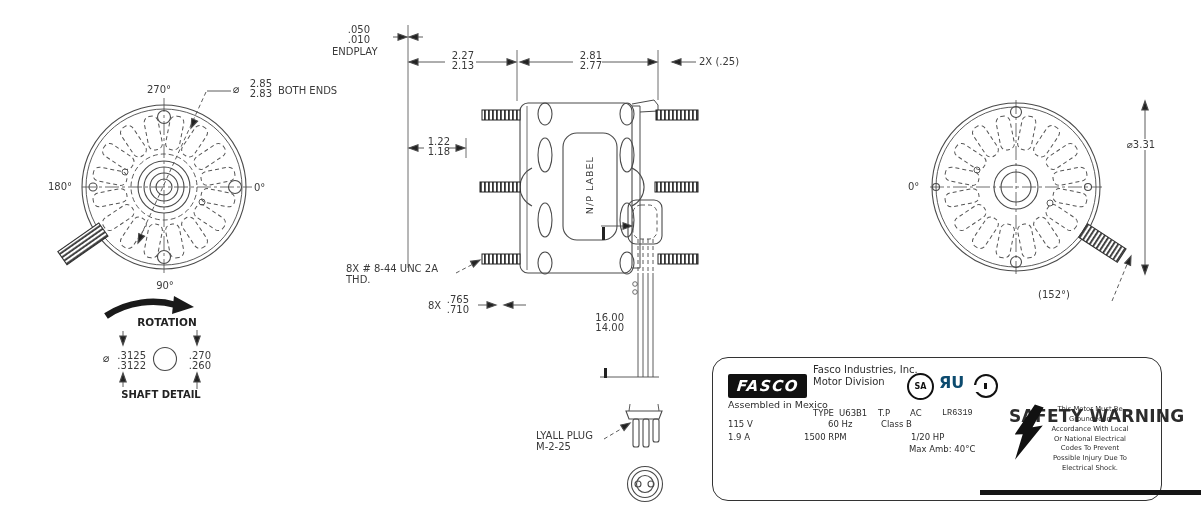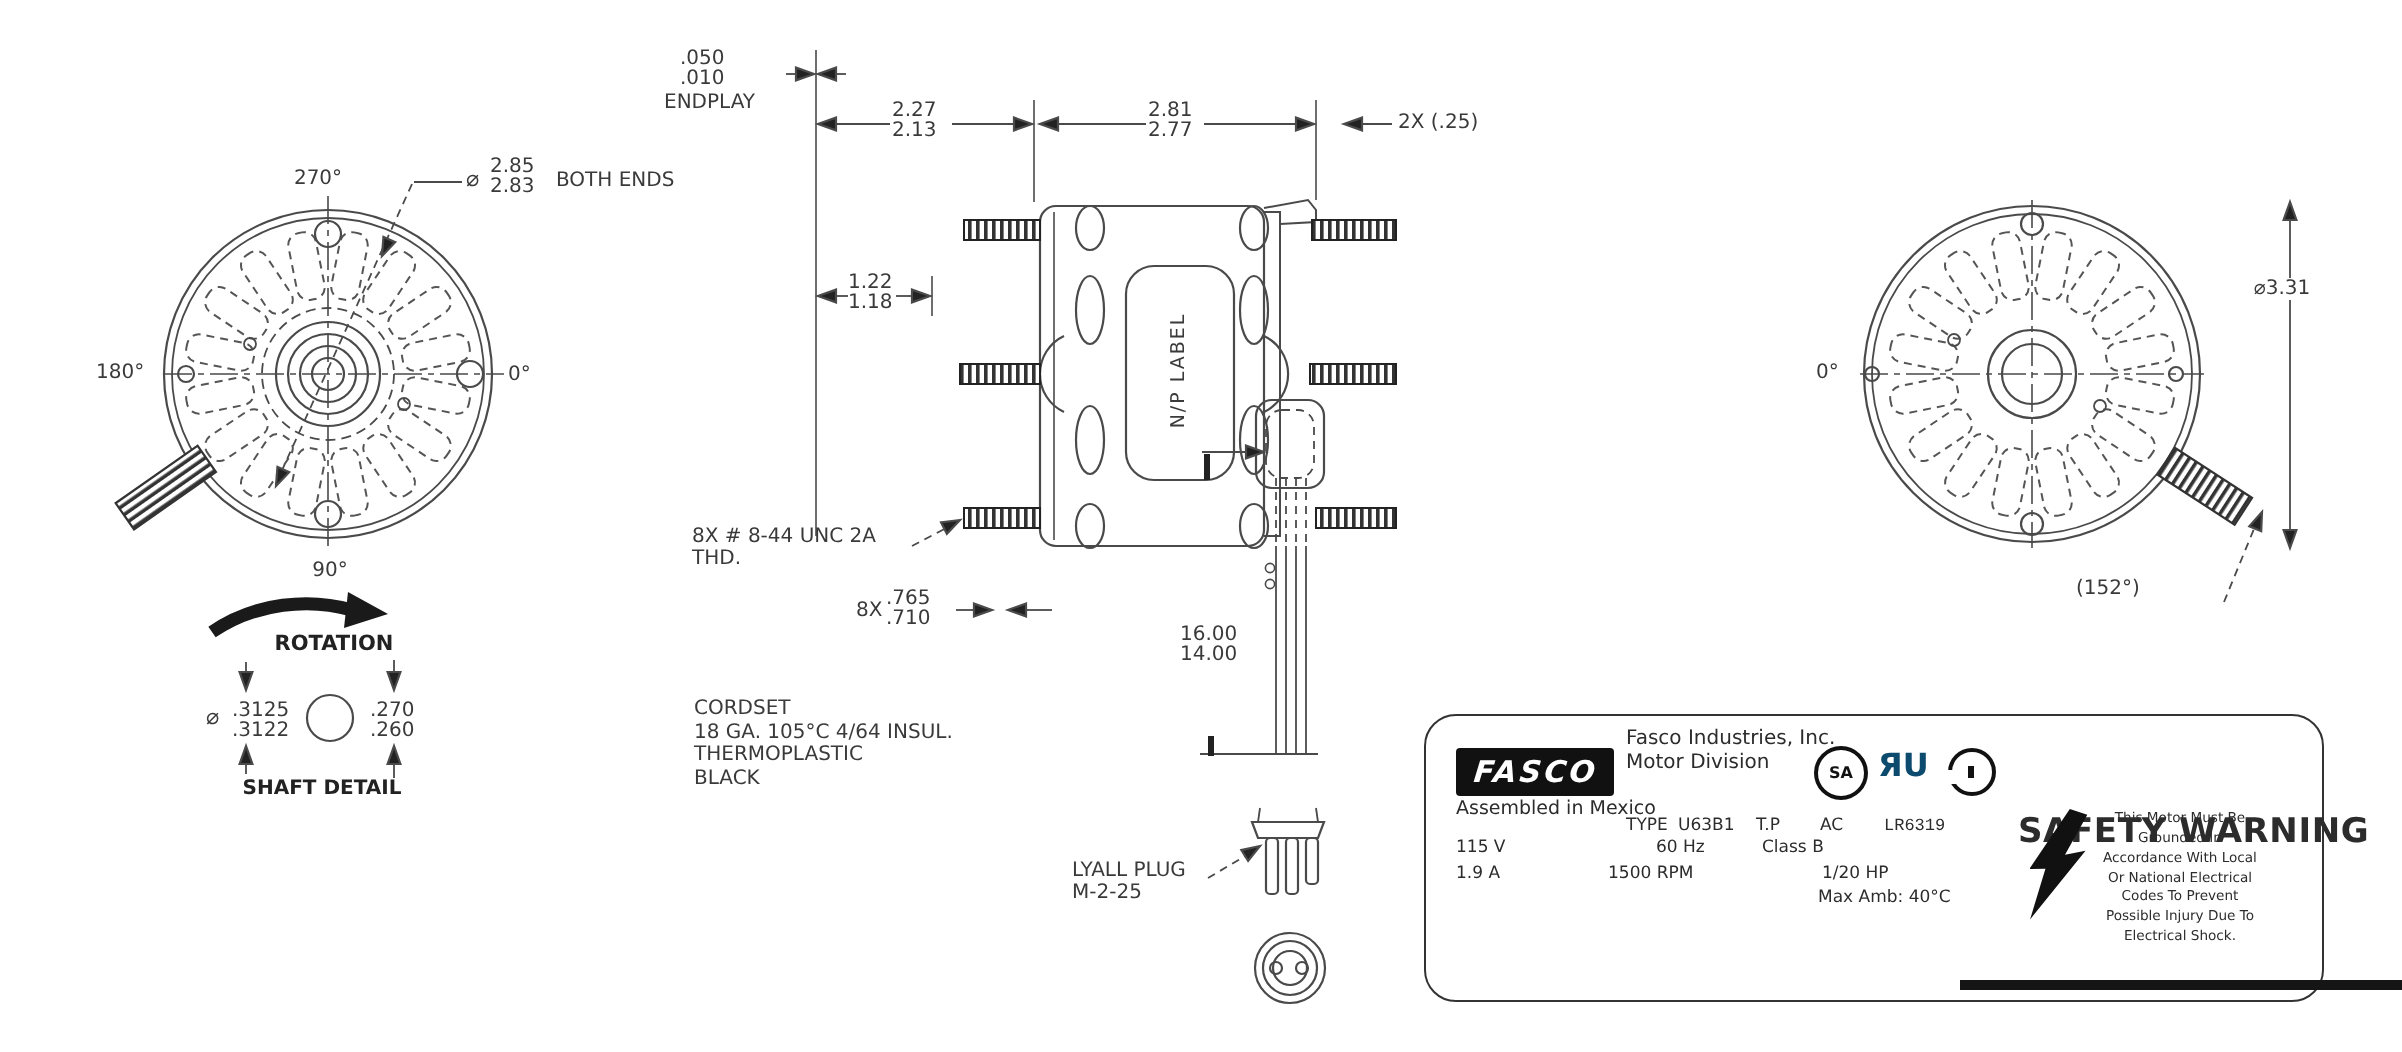--- a/index.html
+++ b/index.html
@@ -1,20 +1,20 @@
 <!DOCTYPE html>
 <html><head>
 <meta charset="utf-8">
 <style>
   html,body{margin:0;padding:0;background:#fff;}
   .stage{position:relative;width:1201px;height:526px;background:#fff;overflow:hidden;
          font-family:"DejaVu Sans","Liberation Sans",sans-serif;}
   svg{position:absolute;left:0;top:0;}
   .t{position:absolute;font-size:10px;color:#3a3a3a;white-space:nowrap;line-height:1.1;}
-  .stk{text-align:left;line-height:1.02;}
+  .stk{text-align:right;line-height:1.02;}
   .stk span{display:block;}
   .ctr{text-align:center;}
   .b{font-weight:bold;color:#222;}
   .pre{white-space:pre-line;}
   .dia{font-size:11px;}
   .wbg{background:#fff;padding:0 1px;}
   
   .plate{position:absolute;left:712px;top:357px;width:450px;height:144px;border:1.6px solid #333;
          border-radius:16px;background:#fff;box-sizing:border-box;}
   .plate .t{color:#2c2c2c;}
@@ -324,24 +324,20 @@
     <span>.710</span>
   </div>
 
   <div class="t stk" style="left:590px;top:313px;width:34px;">
     <span>16.00</span>
     <span>14.00</span>
   </div>
 
   <div class="t ctr" style="left:550px;top:180px;width:80px;font-size:9.5px;letter-spacing:1px;transform:rotate(-90deg);transform-origin:center;">N/P LABEL</div>
 
-  <div class="t pre" style="left:347px;top:349px;width:135px;line-height:11.5px;white-space:pre-line;">CORDSET
-18 GA. 105°C 4/64 INSUL.
-THERMOPLASTIC
-BLACK</div>
 
   <div class="t" style="left:536px;top:430px;">
     <span style="display:block">LYALL PLUG</span>
     <span style="display:block">M-2-25</span>
   </div>
 
   <div class="t" style="left:908px;top:181px;">0°</div>
   <div class="t ctr" style="left:1118px;top:139px;width:46px;"><span class="wbg">⌀3.31</span></div>
   <div class="t" style="left:1038px;top:289px;">(152°)</div>
 

